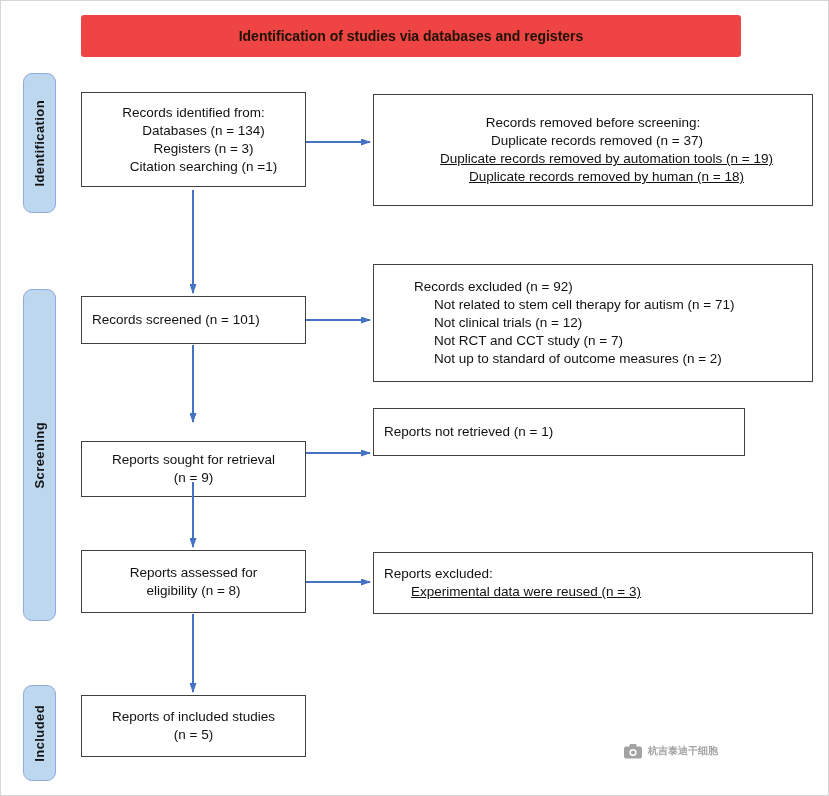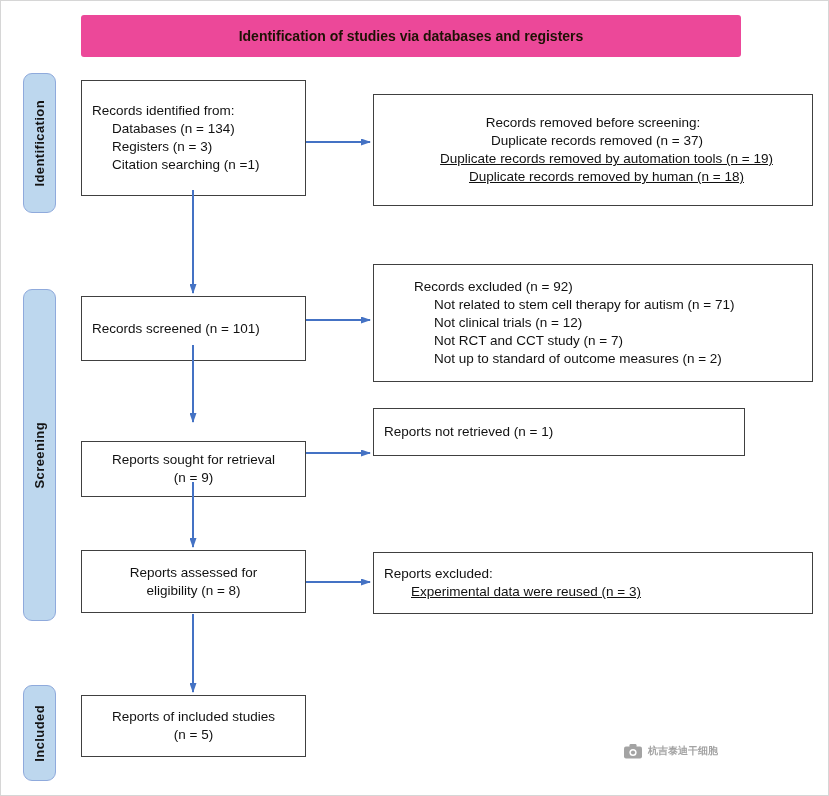--- a/index.html
+++ b/index.html
@@ -3,21 +3,21 @@
 <meta charset="utf-8">
 <style>
   html,body{margin:0;padding:0;background:#ffffff;}
   body{font-family:"Liberation Sans","DejaVu Sans",sans-serif;}
   .stage{
     position:relative;width:829px;height:796px;background:#ffffff;
     border:1px solid #d6d6d6;box-sizing:border-box;overflow:hidden;
   }
   .banner{
     position:absolute;left:80px;top:14px;width:660px;height:42px;
-    background:#ec4899;border-radius:3px;
+    background:#ef4444;border-radius:3px;
     display:flex;align-items:center;justify-content:center;
   }
   .banner span{font-weight:bold;font-size:14px;color:#1d1204;}
   .sidebar{
     position:absolute;left:22px;width:33px;background:#BDD7EE;
     border:1.5px solid #8FAADC;border-radius:9px;box-sizing:border-box;
     display:flex;align-items:center;justify-content:center;
   }
   .sidebar span{
     writing-mode:vertical-rl;transform:rotate(180deg);
@@ -31,22 +31,22 @@
     position:absolute;background:#ffffff;border:1.6px solid #404040;
     box-sizing:border-box;color:#111;font-size:13.5px;line-height:18px;
     display:flex;flex-direction:column;justify-content:center;
     padding:6px 10px;
   }
   .box.center{text-align:center;}
   .ind1{padding-left:20px;}
   .ind2{padding-left:27px;text-decoration:underline;}
   .ind3{padding-left:8px;}
   
-  .bx-identified{left:80px;top:79px;width:225px;height:116px;}
-  .bx-screened{left:80px;top:295px;width:225px;height:65px;}
+  .bx-identified{left:80px;top:91px;width:225px;height:95px;text-align:center;}
+  .bx-screened{left:80px;top:295px;width:225px;height:48px;}
   .bx-sought{left:80px;top:440px;width:225px;height:56px;}
   .bx-assessed{left:80px;top:549px;width:225px;height:63px;}
   .bx-included{left:80px;top:694px;width:225px;height:62px;}
   
   .bx-removed{left:372px;top:93px;width:440px;height:112px;align-items:center;}
   .bx-excluded{left:372px;top:263px;width:440px;height:118px;padding-left:40px;}
   .bx-notretrieved{left:372px;top:407px;width:372px;height:48px;}
   .bx-repexcluded{left:372px;top:551px;width:440px;height:62px;}
   svg.arrows{position:absolute;left:0;top:0;pointer-events:none;}
   .watermark{

